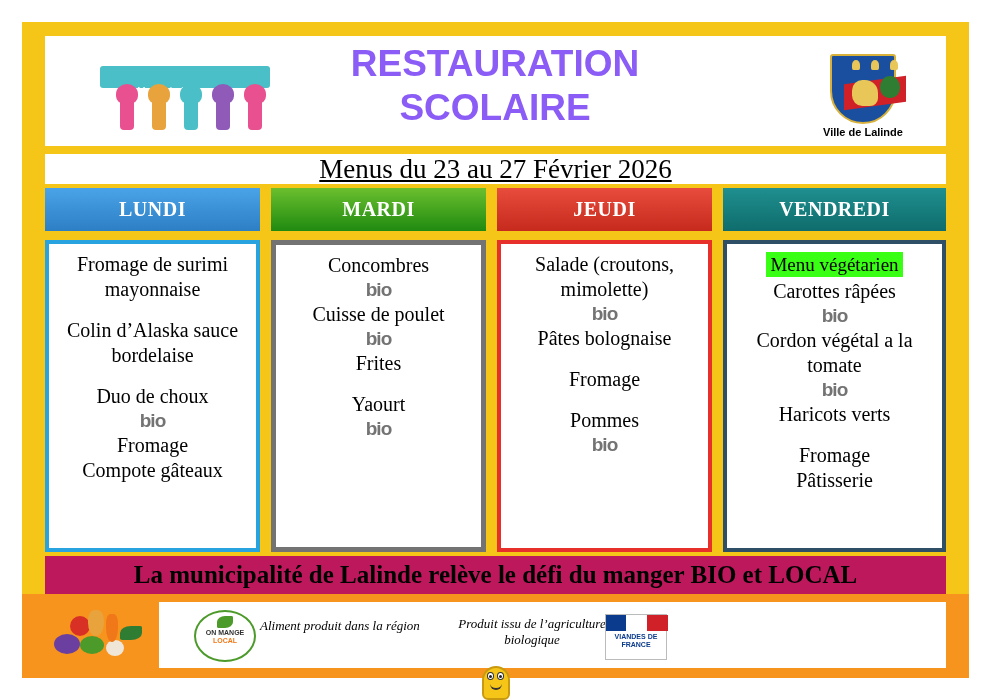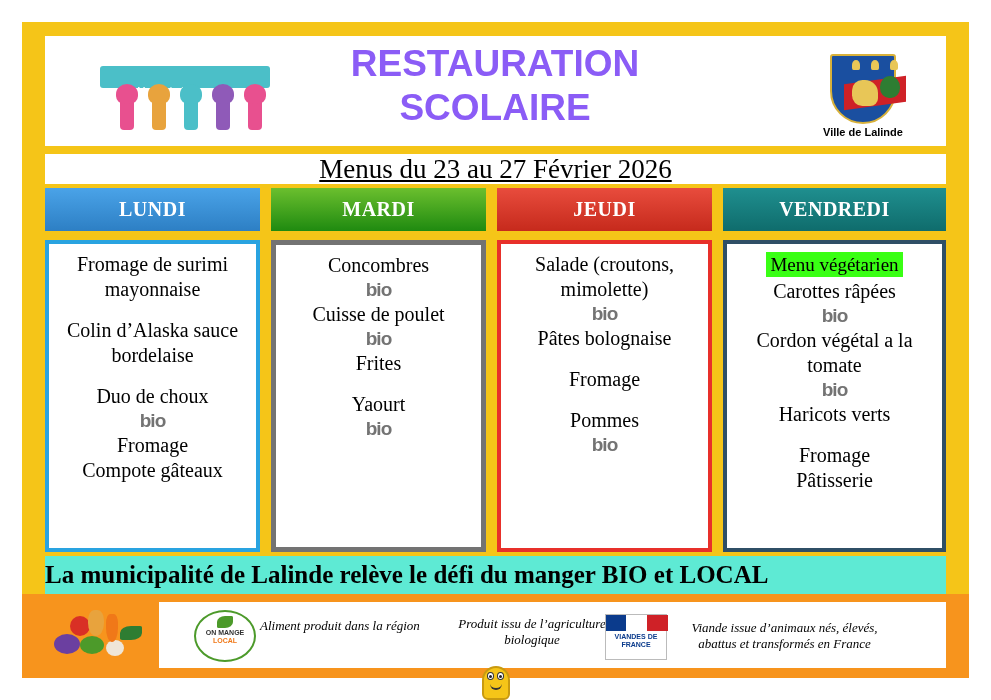--- a/index.html
+++ b/index.html
@@ -127,22 +127,22 @@
   .bio{
     display:block;height:22px;margin:1px 0 1px 0;
     line-height:22px;
     font-family:"Liberation Sans",sans-serif;
     font-weight:bold;font-size:19px;color:#7ac143;letter-spacing:-1px;
   }
   .bio i{font-style:normal;color:#737373;}
   
   .tagline{
     position:absolute;left:23px;top:534px;width:901px;height:38px;
-    background:#5eead4;
-    text-align:left;font-weight:bold;font-size:25px;line-height:38px;color:#000;
+    background:#be185d;
+    text-align:center;font-weight:bold;font-size:25px;line-height:38px;color:#000;
   }
   
   .bottom{
     position:absolute;left:0;top:572px;width:947px;height:84px;
     background:#f7941d;
   }
   .bottom-white{
     position:absolute;left:137px;top:580px;width:787px;height:66px;
     background:#ffffff;
   }
@@ -324,21 +324,20 @@
 
     <div class="vdf">
       <div class="stripes">
         <div class="s1"></div>
           <div class="s2"></div>
           <div class="s3"></div>
       </div>
       <span>VIANDES DE FRANCE</span>
     </div>
 
-    <div class="cap cap3">Viande issue d’animaux nés, élevés, abattus et transformés en France</div>
   </div>
 </div>
 
 <div class="mascot">
   <div class="body"></div>
   <div class="eye e1"></div>
     <div class="eye e2"></div>
   <div class="pupil p1"></div>
     <div class="pupil p2"></div>
   <div class="smile"></div>

